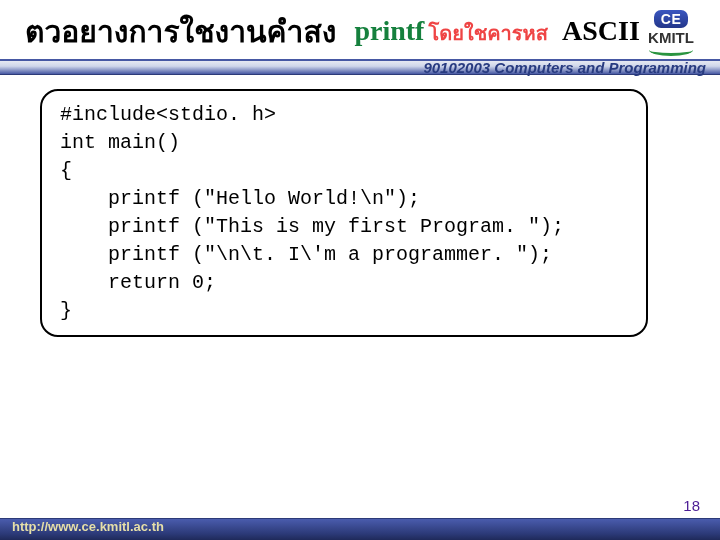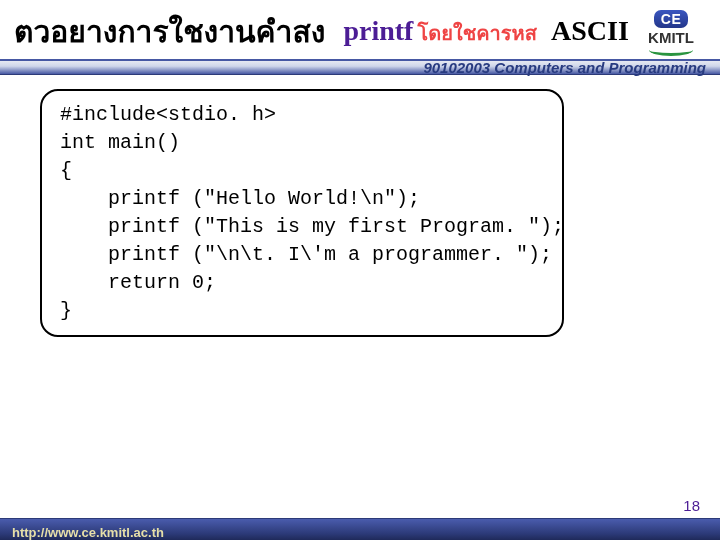--- a/index.html
+++ b/index.html
@@ -15,25 +15,26 @@
   .title-row {
     display: flex;
     align-items: center;
     padding: 8px 12px 4px 14px;
     gap: 18px;
   }
   .title-thai {
     font-size: 30px;
     font-weight: 700;
     color: #000;
+    margin-left: 11px;
   }
   .title-printf {
     font-size: 28px;
     font-weight: 700;
-    color: #4c1d95;
+    color: #15803d;
   }
   .title-thai2 {
     font-size: 20px;
     font-weight: 700;
     color: #ef4444;
   }
   .title-ascii {
     font-size: 28px;
     font-weight: 700;
     color: #000;
@@ -86,21 +87,21 @@
   }
   .course-text {
     font-family: Arial, sans-serif;
     font-weight: 700;
     font-size: 15px;
     color: #283b80;
     font-style: italic;
   }
   .code-box {
     margin: 14px 0 0 40px;
-    width: 524px;
+    width: 608px;
     border: 2px solid #000;
     border-radius: 18px;
     padding: 10px 18px 10px 18px;
     background: #fff;
   }
   .code-box pre {
     margin: 0;
     font-family: "Courier New", monospace;
     font-size: 20px;
     line-height: 1.4;
@@ -117,21 +118,21 @@
   .footer-band {
     position: absolute;
     left: 0;
     bottom: 0;
     width: 720px;
     height: 22px;
     background: linear-gradient(to bottom, #4a5cad 0%, #2c3a78 70%, #1f2a5a 100%);
     border-top: 1px solid #2c3a78;
     display: flex;
     justify-content: space-between;
-    align-items: flex-end;
+    align-items: flex-start;
     padding: 0 12px;
   }
   .footer-left {
     font-family: Arial, sans-serif;
     font-size: 13px;
     font-weight: 700;
     color: #e6dfa8;
   }
   .footer-right {
     font-family: Arial, sans-serif;

